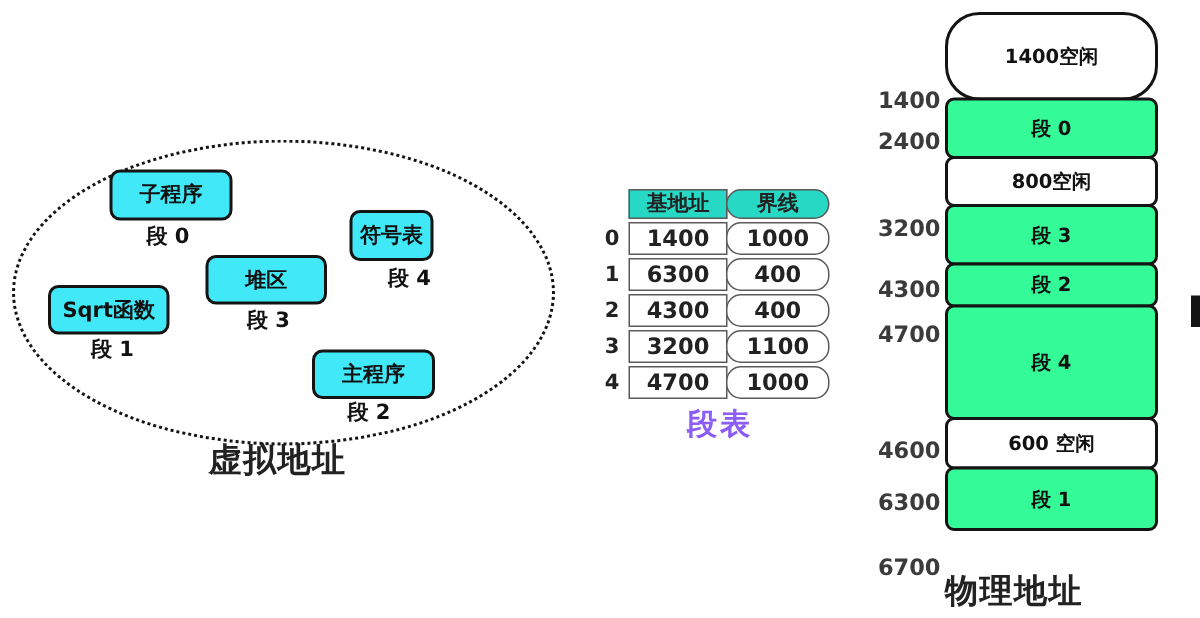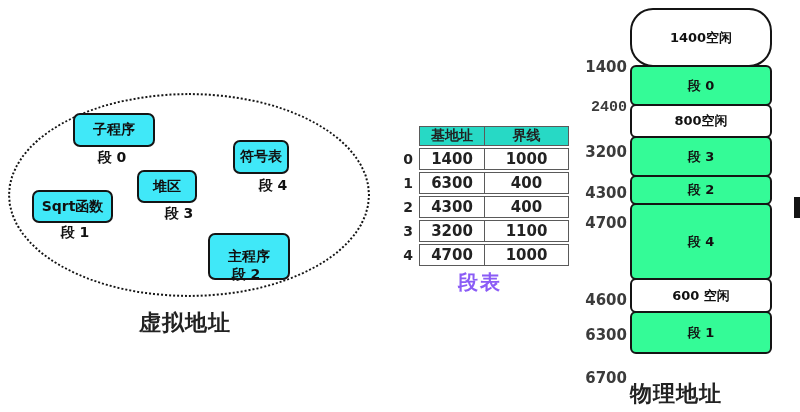--- a/index.html
+++ b/index.html
@@ -15,54 +15,54 @@
     border:2.5px dotted #141414; border-radius:50%;
   }
   .seg-box {
     position:absolute; box-sizing:border-box;
     background:#40e8f8; border:2px solid #141414; border-radius:7px;
     display:flex; align-items:center; justify-content:center;
     font-weight:bold; font-size:14px; color:#111;
   }
   .box-s0 { left:73px;  top:113px; width:82px; height:34px; }
   .box-s4 { left:233px; top:140px; width:56px; height:34px; }
-  .box-s3 { left:137px; top:170px; width:60px; height:33px; }
+  .box-s3 { left:137px; top:170px; width:81px; height:33px; }
   .box-s1 { left:32px;  top:190px; width:81px; height:33px; }
-  .box-s2 { left:208px; top:233px; width:82px; height:47px; }
+  .box-s2 { left:208px; top:233px; width:82px; height:33px; }
 
   .seg-label {
     position:absolute; width:70px; text-align:center;
     font-weight:bold; font-size:14px; color:#111;
   }
   .lab-s0 { left:77px;  top:149px; }
   .lab-s4 { left:238px; top:177px; }
   .lab-s3 { left:144px; top:205px; }
   .lab-s1 { left:40px;  top:224px; }
   .lab-s2 { left:211px; top:266px; }
 
   .va-title {
-    position:absolute; left:85px; top:308px; width:200px; text-align:center;
+    position:absolute; left:85px; top:292px; width:200px; text-align:center;
     font-size:22px; font-weight:bold; color:#222; letter-spacing:1px;
   }
 
   
   .tbl { position:absolute; left:397px; top:126px; }
   .tbl-row { display:flex; margin-bottom:2px; }
   .idx {
     width:22px; text-align:center; font-weight:bold; font-size:14px;
     color:#222; align-self:center;
   }
   .cell {
     box-sizing:border-box; border:1px solid #5a5a5a; background:#fff;
     display:flex; align-items:center; justify-content:center;
     font-weight:bold; font-size:15px; color:#222; height:22px;
   }
   .cell + .cell { margin-left:-1px; }
   .cell.base  { width:66px; }
-  .cell.limit { width:85px; }
+  .cell.limit { width:69px;border-radius:10px; }
   .tbl-row.hd .cell { background:#27d9c5; height:20px; font-size:14px; }
   .tbl-title {
     position:absolute; left:397px; top:269px; width:166px; text-align:center;
     font-size:20px; font-weight:bold; color:#8b5cf6; letter-spacing:2px;
   }
 
   
   .pm { position:absolute; left:630px; top:8px; width:142px; }
   .pm-block {
     box-sizing:border-box; width:142px;
@@ -73,21 +73,21 @@
   .pm-block + .pm-block { margin-top:-2px; }
   .pm-block.seg { background:#34fb97; }
   .pmb-0 { height:59px;border-radius:23px; } .pmb-1 { height:41px; } .pmb-2 { height:34px; }
   .pmb-3 { height:41px; } .pmb-4 { height:30px; } .pmb-5 { height:77px; }
   .pmb-6 { height:35px; } .pmb-7 { height:43px; }
 
   .pm-tick {
     position:absolute; left:580px; width:47px; text-align:right;
     font-weight:bold; font-size:15px; color:#3b3b3b;
   }
-  .tick-0 { top:58px; }  .tick-1 { top:99px;font-family:Liberation Mono, monospace; }  .tick-2 { top:143px; }
+  .tick-0 { top:58px; }  .tick-1 { top:85px; }  .tick-2 { top:143px; }
   .tick-3 { top:184px; } .tick-4 { top:214px; } .tick-5 { top:291px; }
   .tick-6 { top:326px; } .tick-7 { top:369px; }
 
   .pm-title {
     position:absolute; left:630px; top:379px; width:160px; text-align:left;
     font-size:22px; font-weight:bold; color:#222; letter-spacing:1px;
   }
 
   .edge-mark {
     position:absolute; left:794px; top:197px; width:6px; height:21px;

